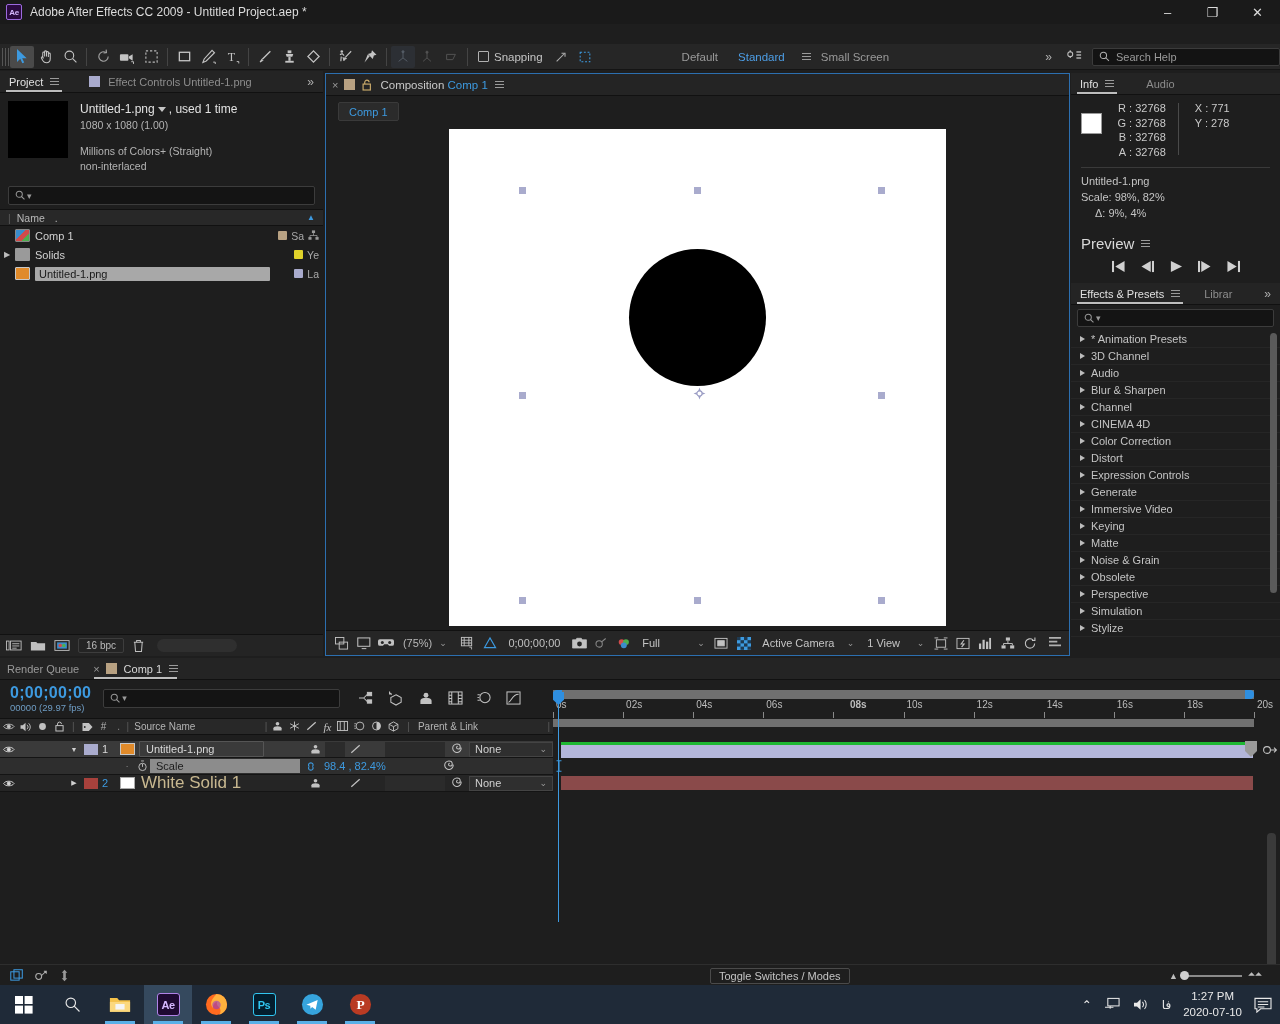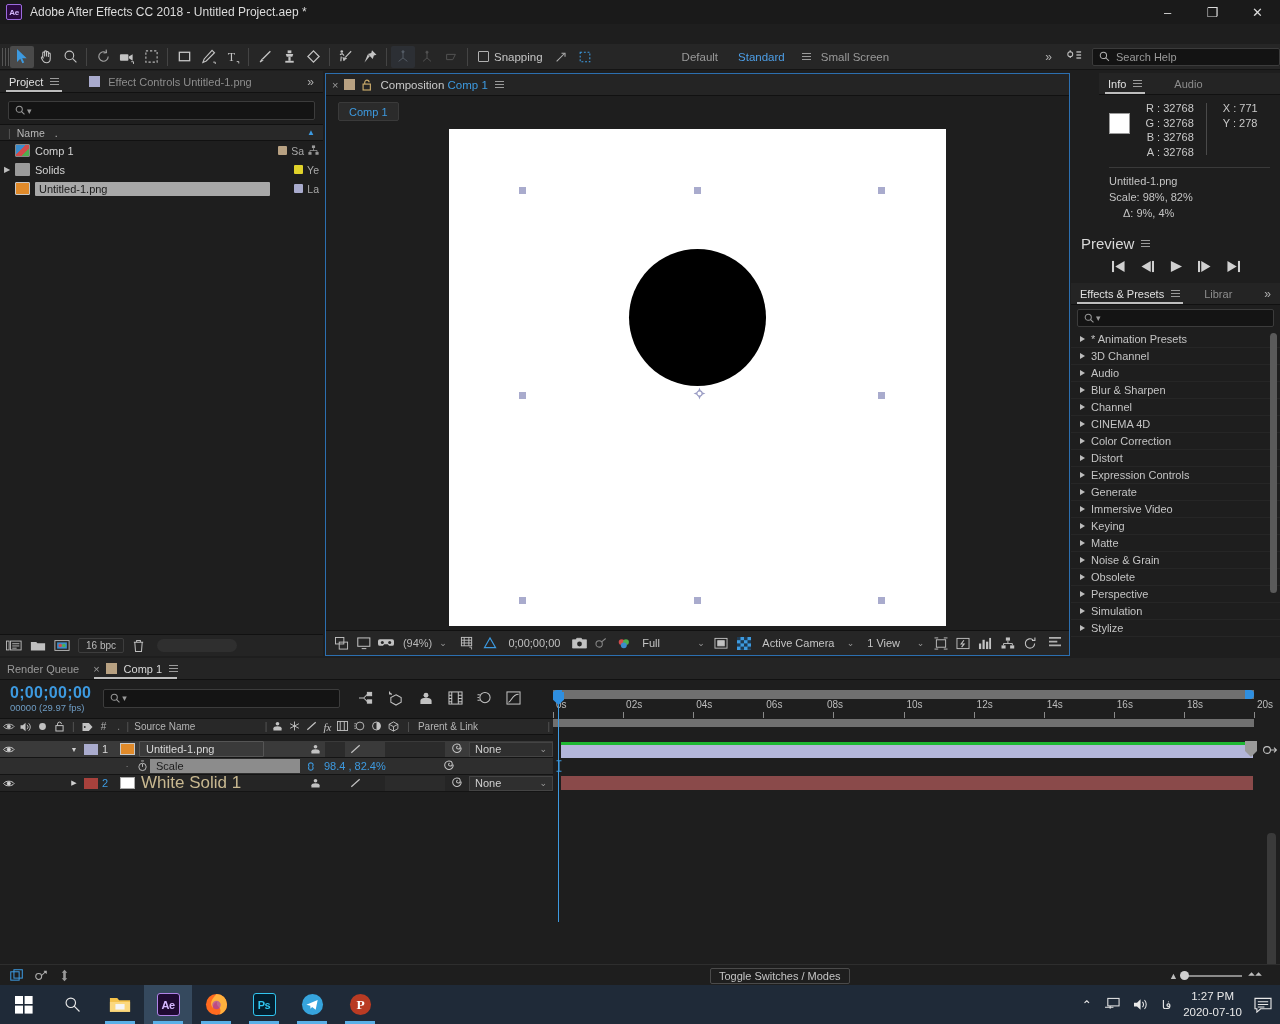--- a/index.html
+++ b/index.html
@@ -166,21 +166,21 @@
   .cf-ico { width: 21px; height: 20px; display: flex; align-items: center; justify-content: center; color: #c2c2c2; }
   .cf-val { font-size: 11px; color: #b8b8b8; padding: 0 4px; }
   .cf-drop {
     display: flex; align-items: center; justify-content: space-between;
     height: 18px; padding: 0 4px 0 6px; font-size: 11px; color: #c4c4c4;
   }
   .cf-drop .cv { color: #9a9a9a; margin-left: 6px; font-size: 9px; }
   .tc { font-size: 11px; color: #c0c0c0; padding: 0 6px; }
 
   
-  #info-panel { left: 1071px; top: 73px; width: 209px; height: 158px; background: #1e1e1e; padding-left: 28px; }
+  #info-panel { left: 1071px; top: 73px; width: 209px; height: 158px; background: #1e1e1e; }
   .info-body { padding: 6px 10px 0 10px; display: flex; }
   .info-sw { width: 21px; height: 21px; background: #fff; border: 1px solid #9a9a9a; margin-top: 12px; }
   .rgba { margin-left: 10px; line-height: 1.32; font-size: 11px; color: #c9c9c9; }
   .rgba .lbl { display: inline-block; width: 14px; text-align: right; }
   .vdiv { width: 1px; background: #4a4a4a; margin: 2px 0 2px 12px; height: 52px; }
   .xy { margin-left: 16px; line-height: 1.32; font-size: 11px; color: #c9c9c9; }
   .info-div { height: 1px; background: #3a3a3a; margin: 8px 10px 6px 10px; }
   .info-lines { padding: 0 10px; font-size: 11px; line-height: 1.45; color: #c4c4c4; }
 
   #preview-panel { left: 1071px; top: 233px; width: 209px; height: 48px; background: #1e1e1e; }
@@ -254,21 +254,21 @@
   .tb-right { position: absolute; right: 0; height: 39px; display: flex; align-items: center; gap: 12px; padding-right: 8px; color: #e8e8e8; }
   .clock { font-size: 11.5px; line-height: 1.35; text-align: center; }
 </style>
 </head>
 <body>
 
 <div id="app">
 
   <div class="titlebar">
     <div class="ae-logo">Ae</div>
-    <div class="title-text">Adobe After Effects CC 2018 - Untitled Project.aep *</div>
+    <div class="title-text">Adobe After Effects CC 2009 - Untitled Project.aep *</div>
     <div class="win-btns">
       <div class="win-btn">–</div>
       <div class="win-btn">❐</div>
       <div class="win-btn close">✕</div>
     </div>
   </div>
 
 
   <div class="toolbar">
     <div class="grip"></div>
@@ -444,20 +444,32 @@
       <div class="ptab" style="margin-left:12px;">
         <span style="width:11px;height:11px;background:#a9abcd;display:inline-block;margin-right:8px;"></span>
         <span>Effect Controls Untitled-1.png</span>
       </div>
       <div style="flex:1"></div>
       <div class="ptab">
         <span class="chev2">»</span>
       </div>
     </div>
 
+    <div class="proj-info">
+      <div class="proj-thumb"></div>
+      <div class="proj-meta">
+        <div class="pm-name">
+          <span>Untitled-1.png</span><span class="tri-dn"></span><span>, used 1 time</span>
+        </div>
+        <div class="pm-sub">1080 x 1080 (1.00)</div>
+        <div class="pm-gap"></div>
+        <div class="pm-sub">Millions of Colors+ (Straight)</div>
+        <div class="pm-sub">non-interlaced</div>
+      </div>
+    </div>
 
     <div class="proj-search">
       <svg width="11" height="11" viewBox="0 0 14 14" fill="none" stroke="#9a9a9a" stroke-width="1.3">
           <circle cx="5.4" cy="5.4" r="3.9"></circle>
           <path d="M8.4 8.4 L12 12"></path>
         </svg>
       <span style="color:#9a9a9a;font-size:9px;margin-left:1px;">▾</span>
       <input style="flex: 1 1 0%; background: transparent; border: none; outline: none; color: rgb(208, 208, 208); font-size: 11px; margin-left: 4px; font-family: &quot;Liberation Sans&quot;, sans-serif;" placeholder="">
     </div>
 
@@ -583,21 +595,21 @@
             <path d="M5 12.5 h5"></path>
           </svg>
       </div>
       <div class="cf-ico">
         <svg width="16" height="12" viewBox="0 0 17 12" fill="#c2c2c2">
             <path d="M2 2 h13 a2 2 0 0 1 2 2 v3 a2 2 0 0 1-2 2 h-3.2 l-1.5-1.8h-3.6L5.2 9H2 a2 2 0 0 1-2-2 V4 a2 2 0 0 1 2-2z"></path>
             <circle cx="4.6" cy="5.5" r="1.6" fill="#262626"></circle>
             <circle cx="12.4" cy="5.5" r="1.6" fill="#262626"></circle>
           </svg>
       </div>
-      <span class="cf-val">(94%)</span>
+      <span class="cf-val">(75%)</span>
       <span style="color:#9a9a9a;font-size:9px;margin-right:8px;">⌄</span>
       <div class="cf-ico">
         <svg width="14" height="14" viewBox="0 0 15 15" fill="none" stroke="#c2c2c2" stroke-width="1">
             <rect x="1.5" y="1.5" width="11" height="9"></rect>
             <path d="M4.5 1.5 v9 M9.5 1.5 v9 M1.5 4.5 h11 M1.5 7.5 h11"></path>
             <path d="M10 12 l2.4 0 0 2.4" stroke-width=".9"></path>
           </svg>
       </div>
       <div class="cf-ico">
         <svg width="14" height="14" viewBox="0 0 15 15" fill="none" stroke="#3d9ae0" stroke-width="1.2">
@@ -1119,21 +1131,21 @@
     <div class="wa-cap" style="right:26px;border-radius:0 4px 4px 0;"></div>
     <div class="ruler" id="ruler">
         <div class="tick-lbl" style="left: 3px;">0s</div>
         <div class="tick-mark" style="left: 0px;"></div>
         <div class="tick-lbl" style="left: 73.1px;">02s</div>
         <div class="tick-mark" style="left: 70.1px;"></div>
         <div class="tick-lbl" style="left: 143.2px;">04s</div>
         <div class="tick-mark" style="left: 140.2px;"></div>
         <div class="tick-lbl" style="left: 213.3px;">06s</div>
         <div class="tick-mark" style="left: 210.3px;"></div>
-        <div class="tick-lbl" style="left: 274px;">08s</div>
+        <div class="tick-lbl" style="left: 297px; font-weight: bold;">08s</div>
         <div class="tick-mark" style="left: 280.4px;"></div>
         <div class="tick-lbl" style="left: 353.5px;">10s</div>
         <div class="tick-mark" style="left: 350.5px;"></div>
         <div class="tick-lbl" style="left: 423.6px;">12s</div>
         <div class="tick-mark" style="left: 420.6px;"></div>
         <div class="tick-lbl" style="left: 493.7px;">14s</div>
         <div class="tick-mark" style="left: 490.7px;"></div>
         <div class="tick-lbl" style="left: 563.8px;">16s</div>
         <div class="tick-mark" style="left: 560.8px;"></div>
         <div class="tick-lbl" style="left: 633.9px;">18s</div>

